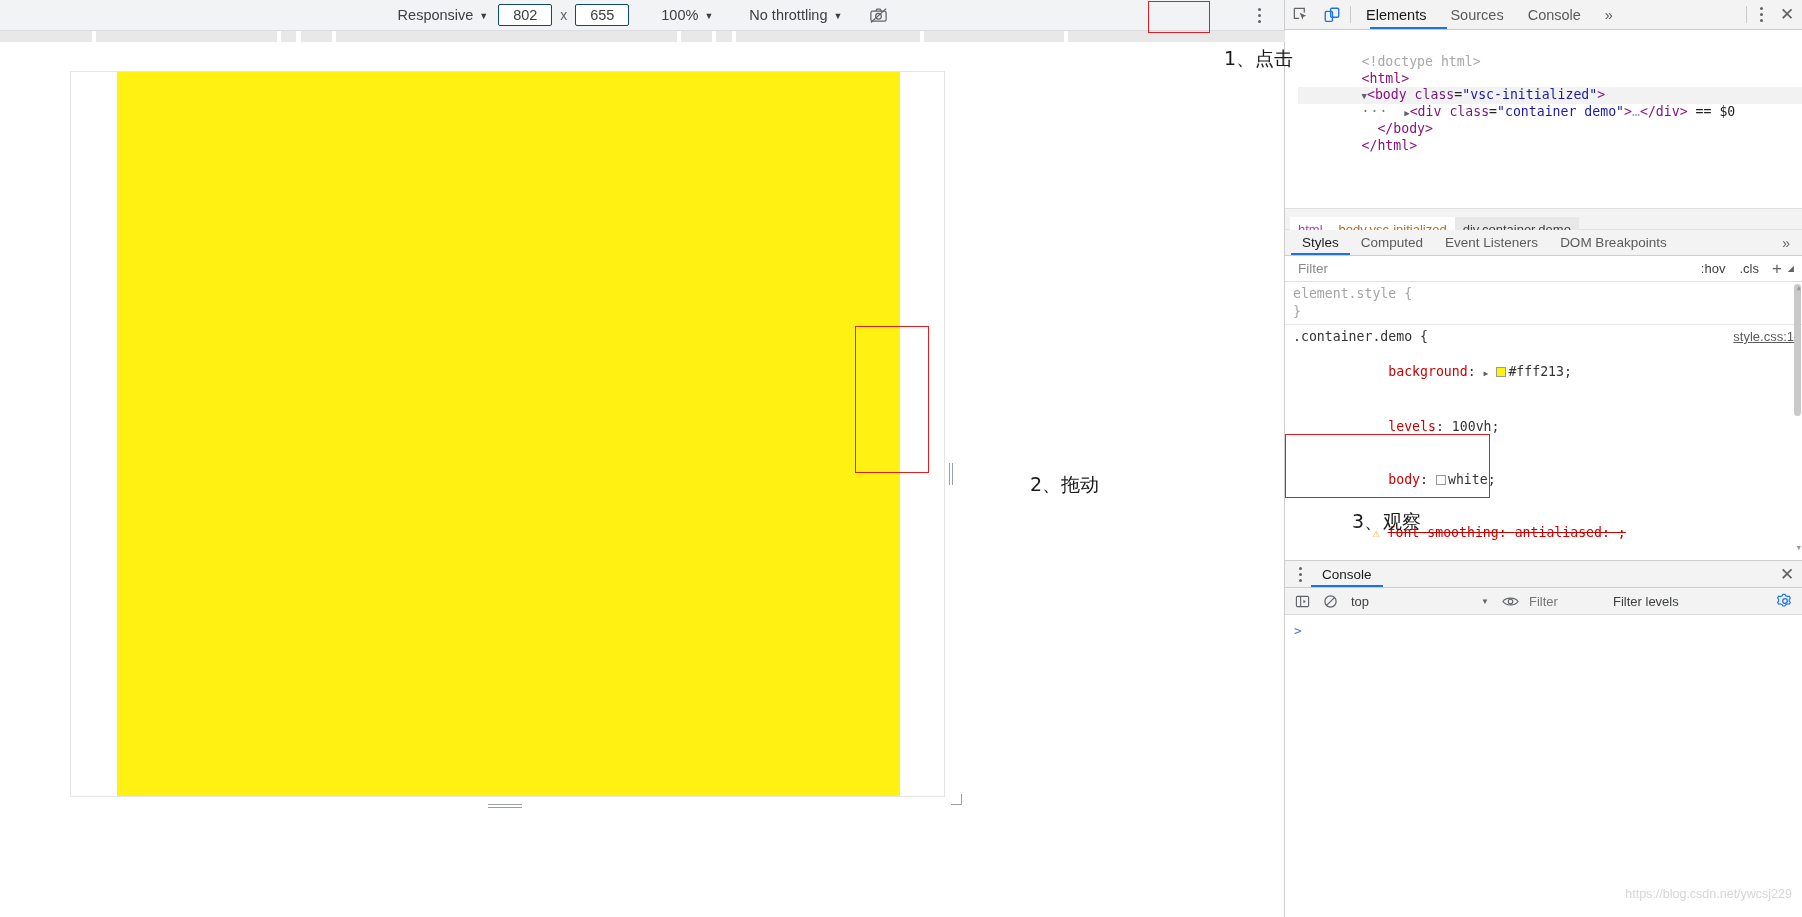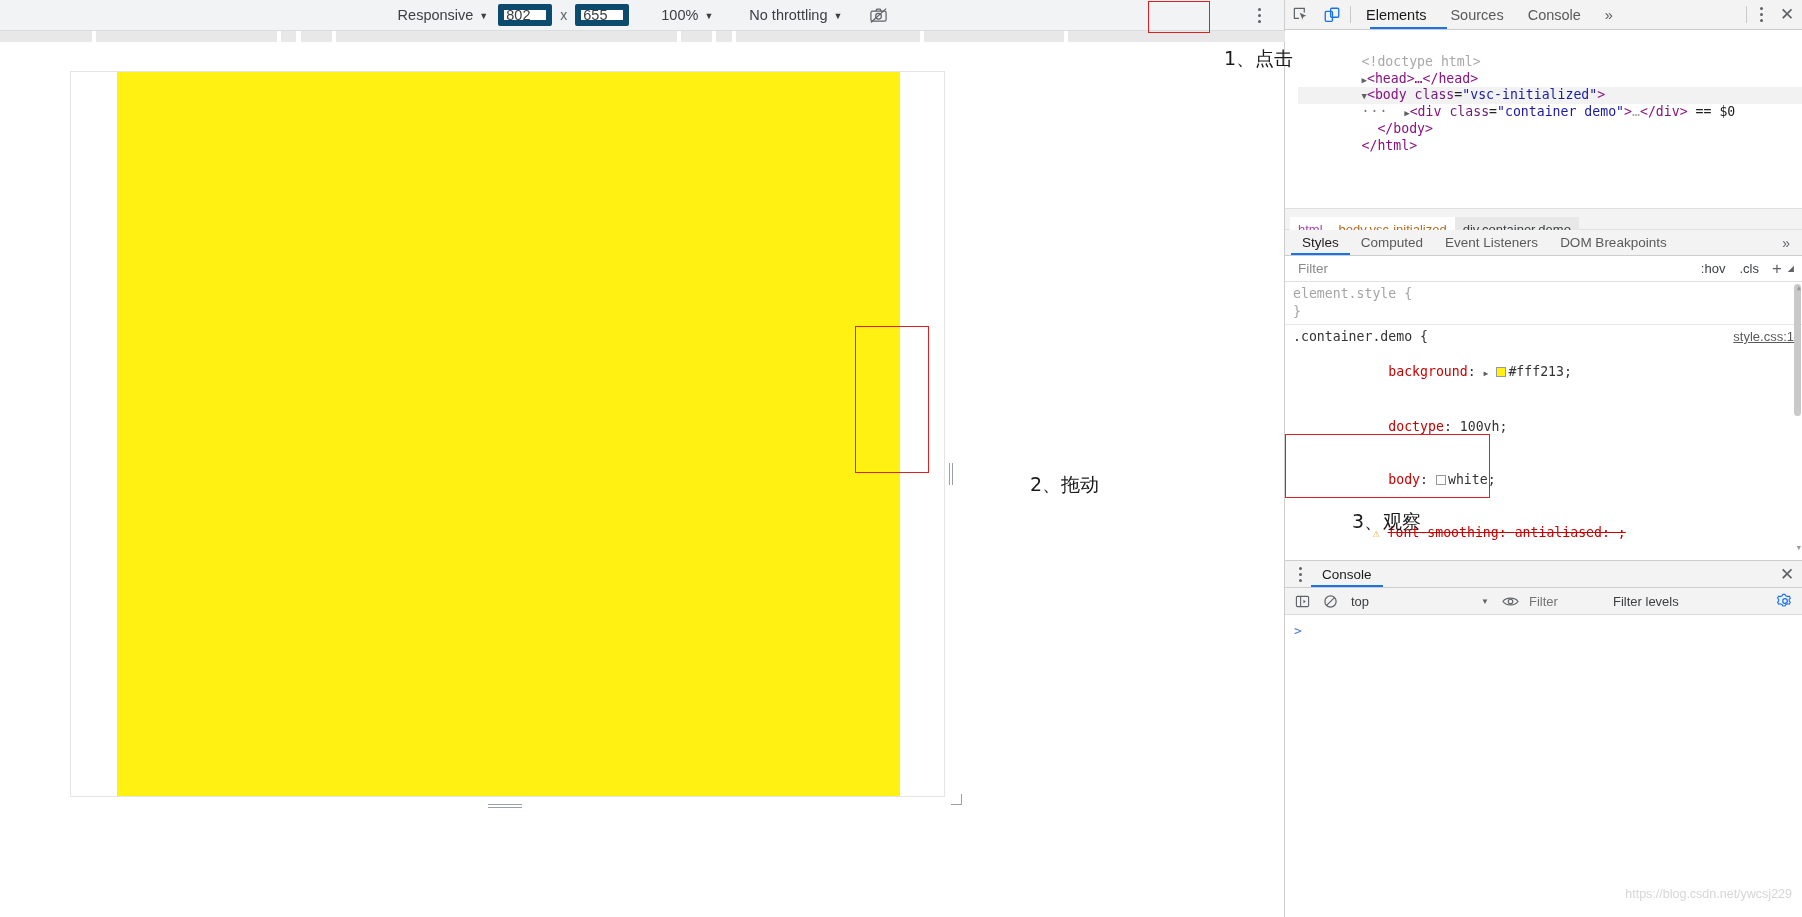--- a/index.html
+++ b/index.html
@@ -34,23 +34,23 @@
   }
   .dt-group { display: flex; align-items: center; gap: 0px; }
   .dt-item {
     font-size: 14.5px; color: #3c4043;
     padding: 0 7px; height: 24px; display: flex; align-items: center;
     white-space: nowrap;
   }
   .dt-caret { font-size: 9px; margin-left: 6px; color: #3c4043; position: relative; top: 1px;}
   .dt-input {
     width: 54px; height: 22px;
-    background: #ffffff; border: 6px solid #0c4a6e;
+    background: #ffffff; border: 1px solid #0c4a6e;
     border-radius: 2px;
-    text-align: left;
+    text-align: center;
     font-size: 14.5px; color: #3c4043;
     font-family: "Liberation Sans", sans-serif;
     outline: none;
     margin: 0 3px;
   }
   .dt-x { font-size: 14px; color: #5f6368; padding: 0 5px; }
   .dt-sep-space { width: 22px; }
   .dt-icon-btn {
     width: 30px; height: 26px; display: flex; align-items: center; justify-content: center;
     margin-left: 14px;
@@ -438,21 +438,21 @@
       </div>
 
       <div style="position:absolute;left:85px;bottom:0;width:77px;height:2px;background:#1a73e8;"></div>
     </div>
 
     <div class="dom-tree">
       <div class="dom-line">
         <span class="cm">&lt;!doctype html&gt;</span>
       </div>
       <div class="dom-line">
-        <span class="arrow">▶</span><span class="tw">&lt;head&gt;…&lt;/head&gt;</span>
+        <span class="tw">&lt;html&gt;</span>
       </div>
       <div class="dom-line">
         <span class="arrow">▼</span><span class="tw">&lt;body </span><span class="at">class</span><span class="eq">=</span><span class="av">"vsc-initialized"</span><span class="tw">&gt;</span>
       </div>
       <div class="dom-line sel">
         <span class="dots">···</span><span>  </span><span class="arrow">▶</span><span class="tw">&lt;div </span><span class="at">class</span><span class="eq">=</span><span class="av">"container demo"</span><span class="tw">&gt;</span><span class="cm">…</span><span class="tw">&lt;/div&gt;</span><span class="eq"> == $0</span>
       </div>
       <div class="dom-line">
         <span class="tw">  </span><span class="tw">&lt;/body&gt;</span>
       </div>
@@ -502,21 +502,21 @@
         <div class="cl sel-gray">}</div>
       </div>
 
       <div class="rule" style="padding-left:8px;">
         <a class="src-link">style.css:1</a>
         <div class="cl sel-dark">.container.demo {</div>
         <div class="cl">
           <span>  </span><span class="prop">background</span><span class="val">: </span><span class="tri">▶</span><span> </span><span class="swatch" id="sw-bg" style="background: rgb(255, 242, 19);"></span><span class="val">#fff213</span><span class="val">;</span>
         </div>
         <div class="cl">
-          <span>  </span><span class="prop">doctype</span><span class="val">: </span><span class="val">100vh</span><span class="val">;</span>
+          <span>  </span><span class="prop">levels</span><span class="val">: </span><span class="val">100vh</span><span class="val">;</span>
         </div>
         <div class="cl">
           <span>  </span><span class="prop">body</span><span class="val">: </span><span class="swatch" id="sw-color" style="background: rgb(255, 255, 255);"></span><span class="val">white</span><span class="val">;</span>
         </div>
         <div class="cl">
           <span class="warn-ico">⚠</span><span> </span><span class="prop strike">font-smoothing</span><span class="prop strike">: </span><span class="prop strike">antialiased</span><span class="prop strike">: ;</span>
         </div>
         <div class="cl sel-dark">}</div>
       </div>
 

